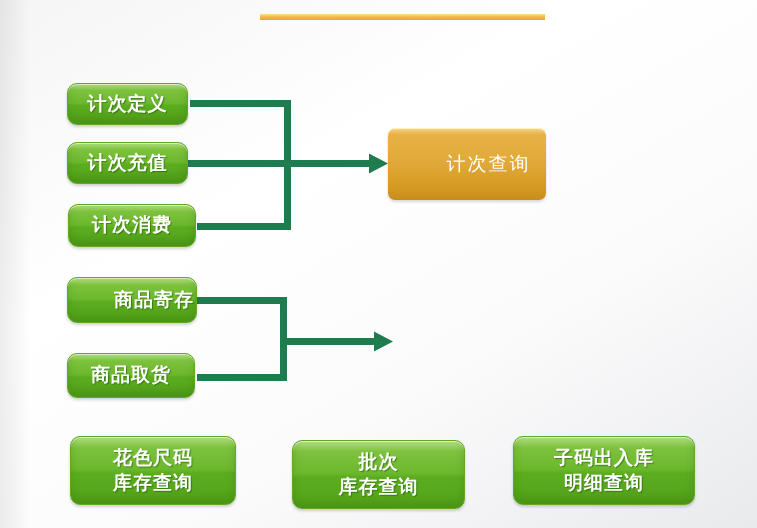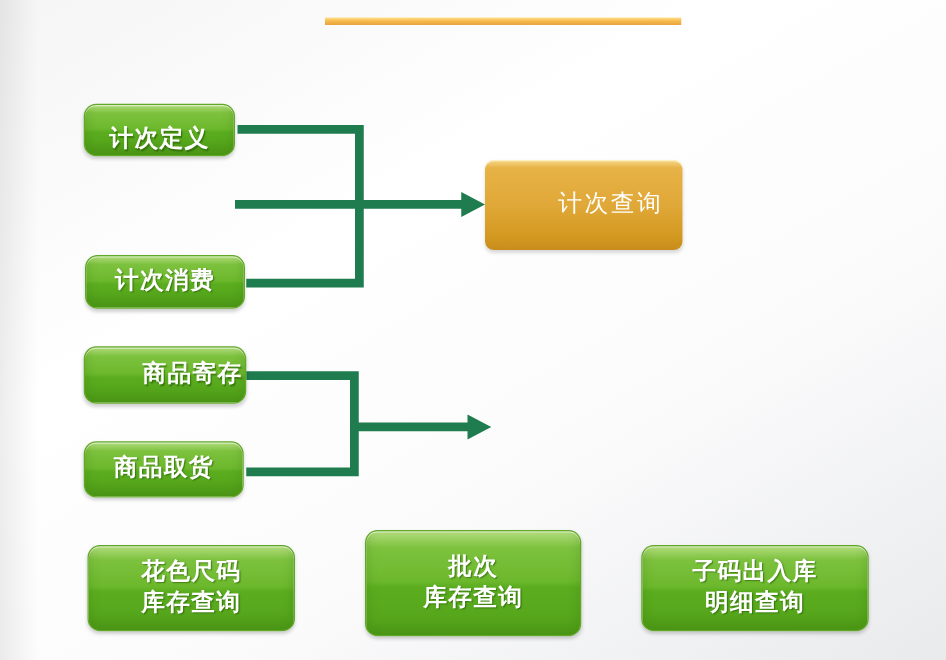--- a/index.html
+++ b/index.html
@@ -85,29 +85,29 @@
   .line2:empty { display: none; }
 
   
   #connector-layer {
     position: absolute;
     left: 0; top: 0;
     pointer-events: none;
   }
 
   
-  #f1s0 { left: 67px;  top: 83px;  width: 121px; height: 42px; justify-content: flex-end; }
+  #f1s0 { left: 67px;  top: 83px;  width: 121px; height: 42px; }
   #f1s1 { left: 67px;  top: 142px; width: 121px; height: 42px; }
   #f1s2 { left: 68px;  top: 204px; width: 128px; height: 43px; }
   #f2s0 { left: 67px;  top: 277px; width: 130px; height: 46px; padding-left: 44px; }
   #f2s1 { left: 67px;  top: 353px; width: 128px; height: 45px; }
   #f1t  { left: 388px; top: 128px; width: 158px; height: 72px; }
   #f2t  { left: 395px; top: 306px; width: 152px; height: 71px; }
   #sb0  { left: 70px;  top: 436px; width: 166px; height: 69px; }
-  #sb1  { left: 292px; top: 424px; width: 173px; height: 85px; }
+  #sb1  { left: 292px; top: 440px; width: 173px; height: 69px; }
   #sb2  { left: 513px; top: 436px; width: 182px; height: 69px; }
 </style>
 </head>
 <body>
 
 <div id="slide">
 
   <div class="title-wrap">
     <div class="title-underline"></div>
   </div>
@@ -118,20 +118,23 @@
     <line x1="188" y1="163.5" x2="372" y2="163.5" stroke="#1e7c4e" stroke-width="7"></line>
     <polygon points="369,153.5 369,173.5 388,163.5" fill="#1e7c4e"></polygon>
 
     <polyline points="197,300.5 283.5,300.5 283.5,377.5 197,377.5" fill="none" stroke="#1e7c4e" stroke-width="7"></polyline>
     <line x1="283.5" y1="341.5" x2="377" y2="341.5" stroke="#1e7c4e" stroke-width="7"></line>
     <polygon points="374,331.5 374,351.5 393,341.5" fill="#1e7c4e"></polygon>
   </svg>
 
   <div id="f1s0" class="green-box">
     <span>计次定义</span>
+  </div>
+  <div id="f1s1" class="green-box">
+    <span>计次充值</span>
   </div>
   <div id="f1s2" class="green-box">
     <span>计次消费</span>
   </div>
 
   <div id="f1t" class="orange-box">
     <span>计次查询</span>
   </div>
 
   <div id="f2s0" class="green-box">

